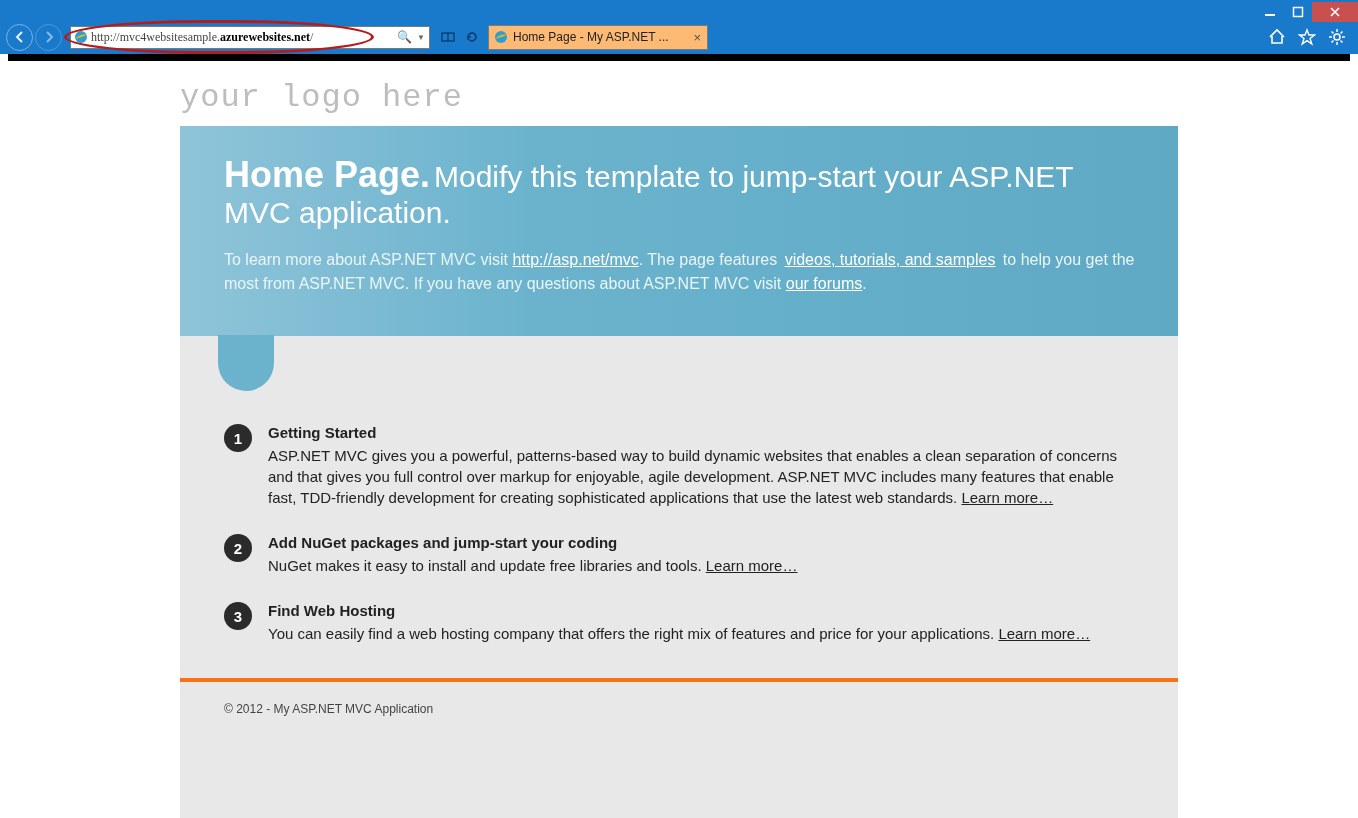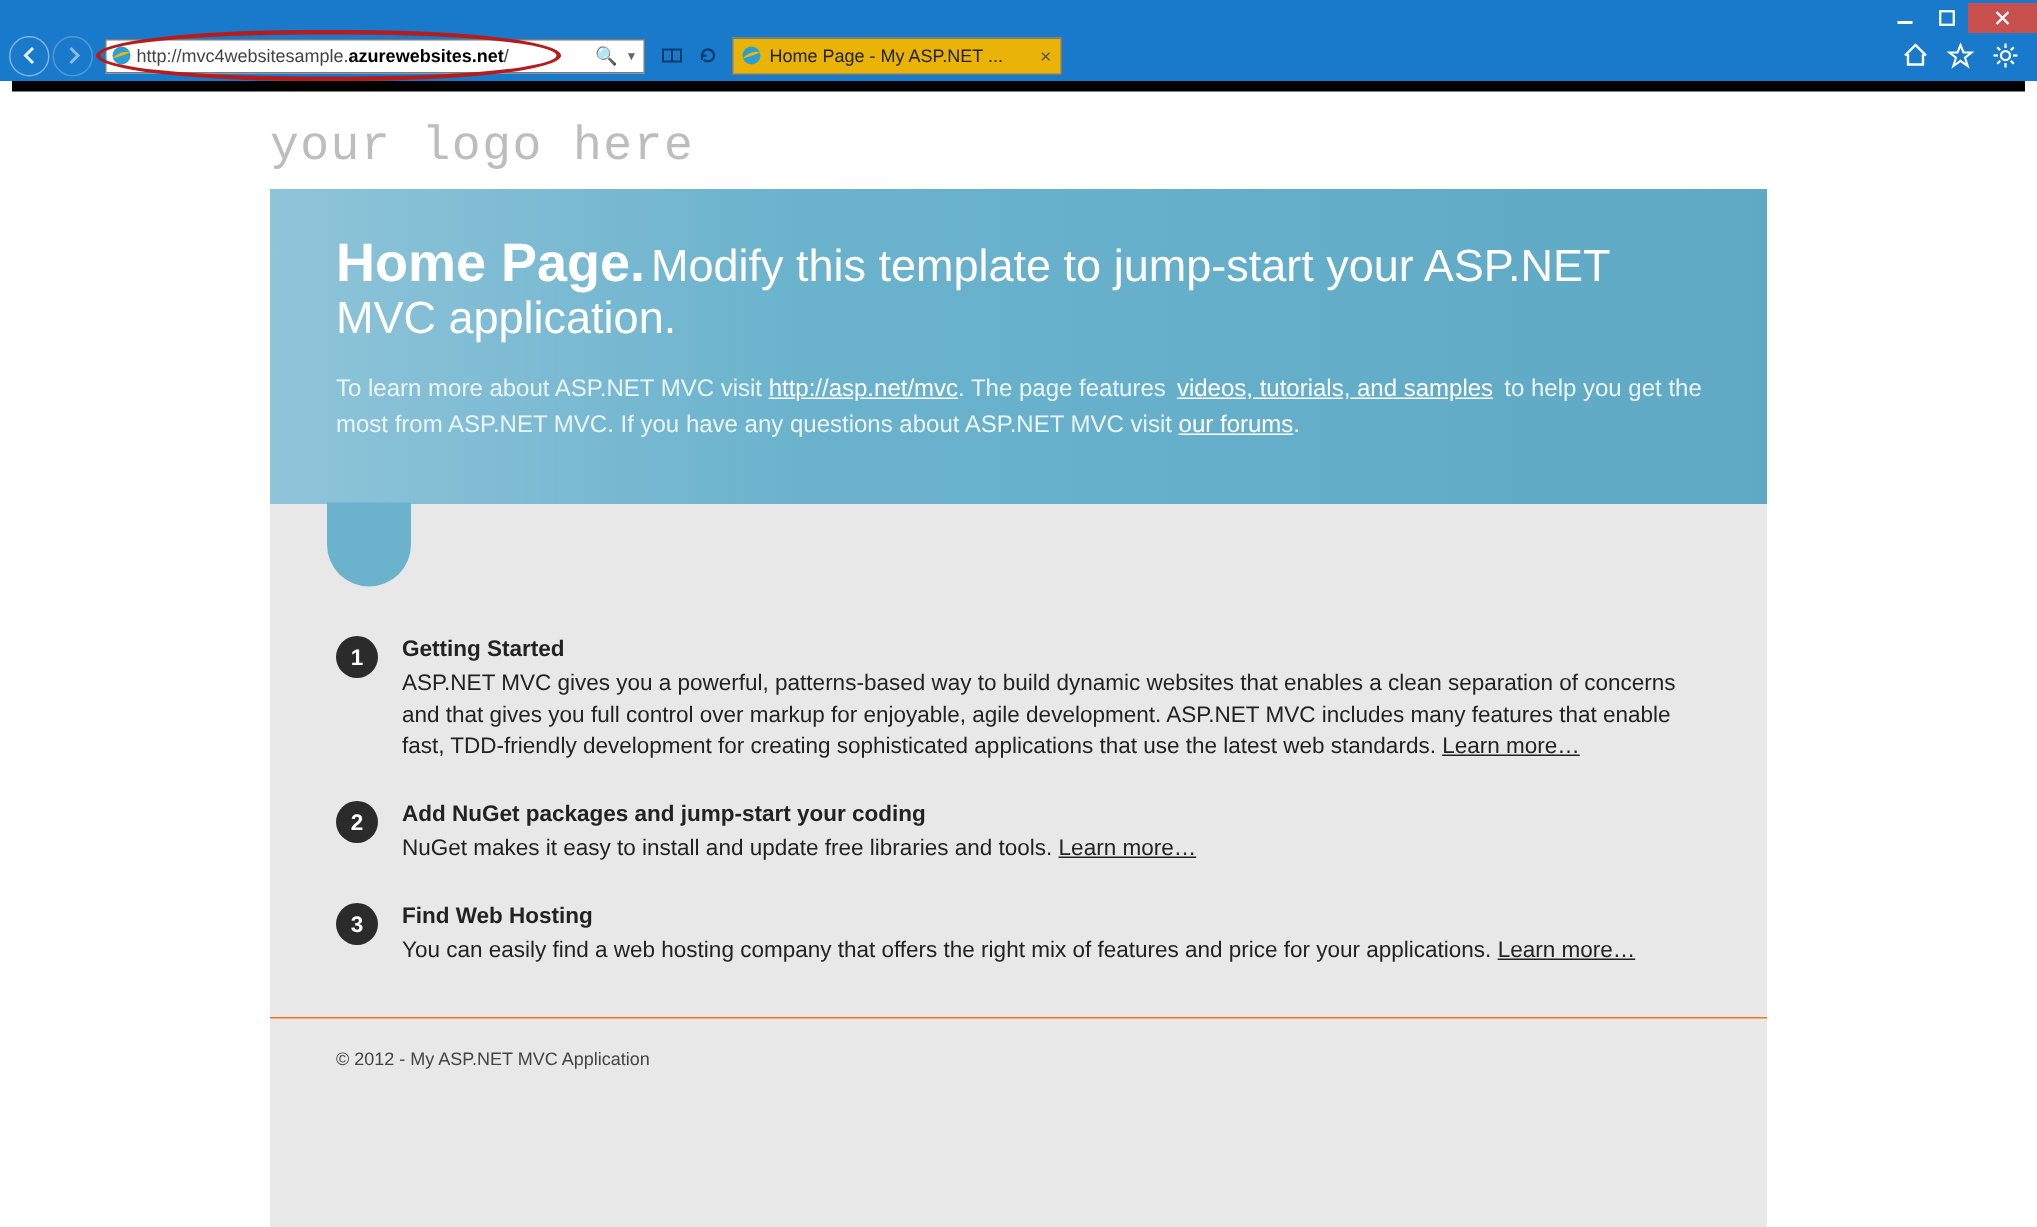--- a/index.html
+++ b/index.html
@@ -11,29 +11,29 @@
   .win-btn { width: 28px; height: 20px; display:flex; align-items:center; justify-content:center; color:#fff; font-size:14px; }
   .win-btn.close { background:#c8504f; width:46px; height:20px; }
   .win-btn svg { display:block; }
 
   .nav-bar { height: 30px; background:#1979ca; display:flex; align-items:center; padding:0 6px 4px 6px; }
   .nav-circle { width:27px; height:27px; border:1px solid #7fb4e0; border-radius:50%; display:flex; align-items:center; justify-content:center; margin-right:2px; background:#1979ca; }
   .nav-circle.disabled { opacity:.55; }
   .nav-circle svg { fill:#fff; opacity:.9; }
   .addr-wrap { position:relative; margin-left:6px; }
   .addr-highlight { position:absolute; border:3px solid #b71c1c; border-radius:50%/55%; left:-6px; top:-6px; width:310px; height:34px; pointer-events:none; }
-  .addr-box { width:360px; height:23px; background:#fff; border:1px solid #7a7a7a; display:flex; align-items:center; padding:0 2px; }
+  .addr-box { width:360px; height:23px; background:#fff; border:1px solid #7a7a7a; display:flex; align-items:center; padding:0 2px;font-family:Liberation Serif, serif; }
   .addr-box .ie-ico { width:16px; height:16px; margin-right:2px; }
   .addr-text { flex:1; font-size:12px; color:#444; white-space:nowrap; overflow:hidden; }
   .addr-text .bold { font-weight:700; color:#000; }
   .addr-search { font-size:12px; color:#666; padding:0 3px; }
   .addr-dd { font-size:8px; color:#666; padding:0 2px; }
   .nav-sep { width:6px; }
   .nav-ico { color:#0a3a6a; font-size:14px; margin:0 4px; display:flex; align-items:center; }
-  .tab { width:220px; height:25px; background:#eab308; border:1px solid #7a7a7a; display:flex; align-items:center; padding:0 4px; margin-left:4px; font-size:12px; color:#222; }
+  .tab { width:220px; height:25px; background:#fdba74; border:1px solid #7a7a7a; display:flex; align-items:center; padding:0 4px; margin-left:4px; font-size:12px; color:#222; }
   .tab .ie-ico { width:16px; height:16px; margin-right:4px; }
   .tab-title { flex:1; white-space:nowrap; overflow:hidden; text-overflow:ellipsis; }
   .tab-x { color:#555; font-size:13px; padding:0 2px; }
   .nav-spacer { flex:1; }
   .right-ico { color:#fff; fill:#fff; margin:0 6px; display:flex; align-items:center; }
 
   
   .viewport { height: calc(818px - 54px); background:#fff; overflow:hidden; }
   .black-stripe { height:8px; background:#000; margin: -1px 8px 0 8px; }
   .page { width:1340px; margin:0 auto; }
@@ -55,21 +55,21 @@
 
   .below-hero { background:#e8e8e8; padding:0 0 30px 0; min-height:500px; }
   .dot-hang { width:56px; height:56px; background:#6bb3cd; border-radius:0 0 56px 56px; margin-left:38px; position:relative; top:-1px; }
   .content { padding:30px 44px 10px 44px; }
   .content h3 { font-size:18px; font-weight:700; color:#111; margin-bottom:24px; }
   .step { display:flex; margin-bottom:24px; }
   .step-num { width:28px; height:28px; background:#2b2b2b; color:#fff; border-radius:50%; display:flex; align-items:center; justify-content:center; font-size:15px; font-weight:600; flex-shrink:0; margin-right:16px; margin-top:2px; }
   .step-body { flex:1; font-size:15px; color:#222; line-height:1.4; }
   .step-body strong { font-weight:700; display:block; margin-bottom:2px; }
   .step-body a { color:#222; text-decoration:underline; }
-  .footer { padding:20px 44px; font-size:12px; color:#444; border-top:1px solid #f97316; margin:0 0px; }
+  .footer { padding:20px 44px; font-size:12px; color:#444; border-top:4px solid #f97316; margin:0 0px; }
 
   
   .ie-ico svg .ring { fill:#2a9fd6; }
   .ie-ico svg .swoosh { fill:#f7b500; }
 </style>
 </head>
 <body>
 
 <div class="window">
 

